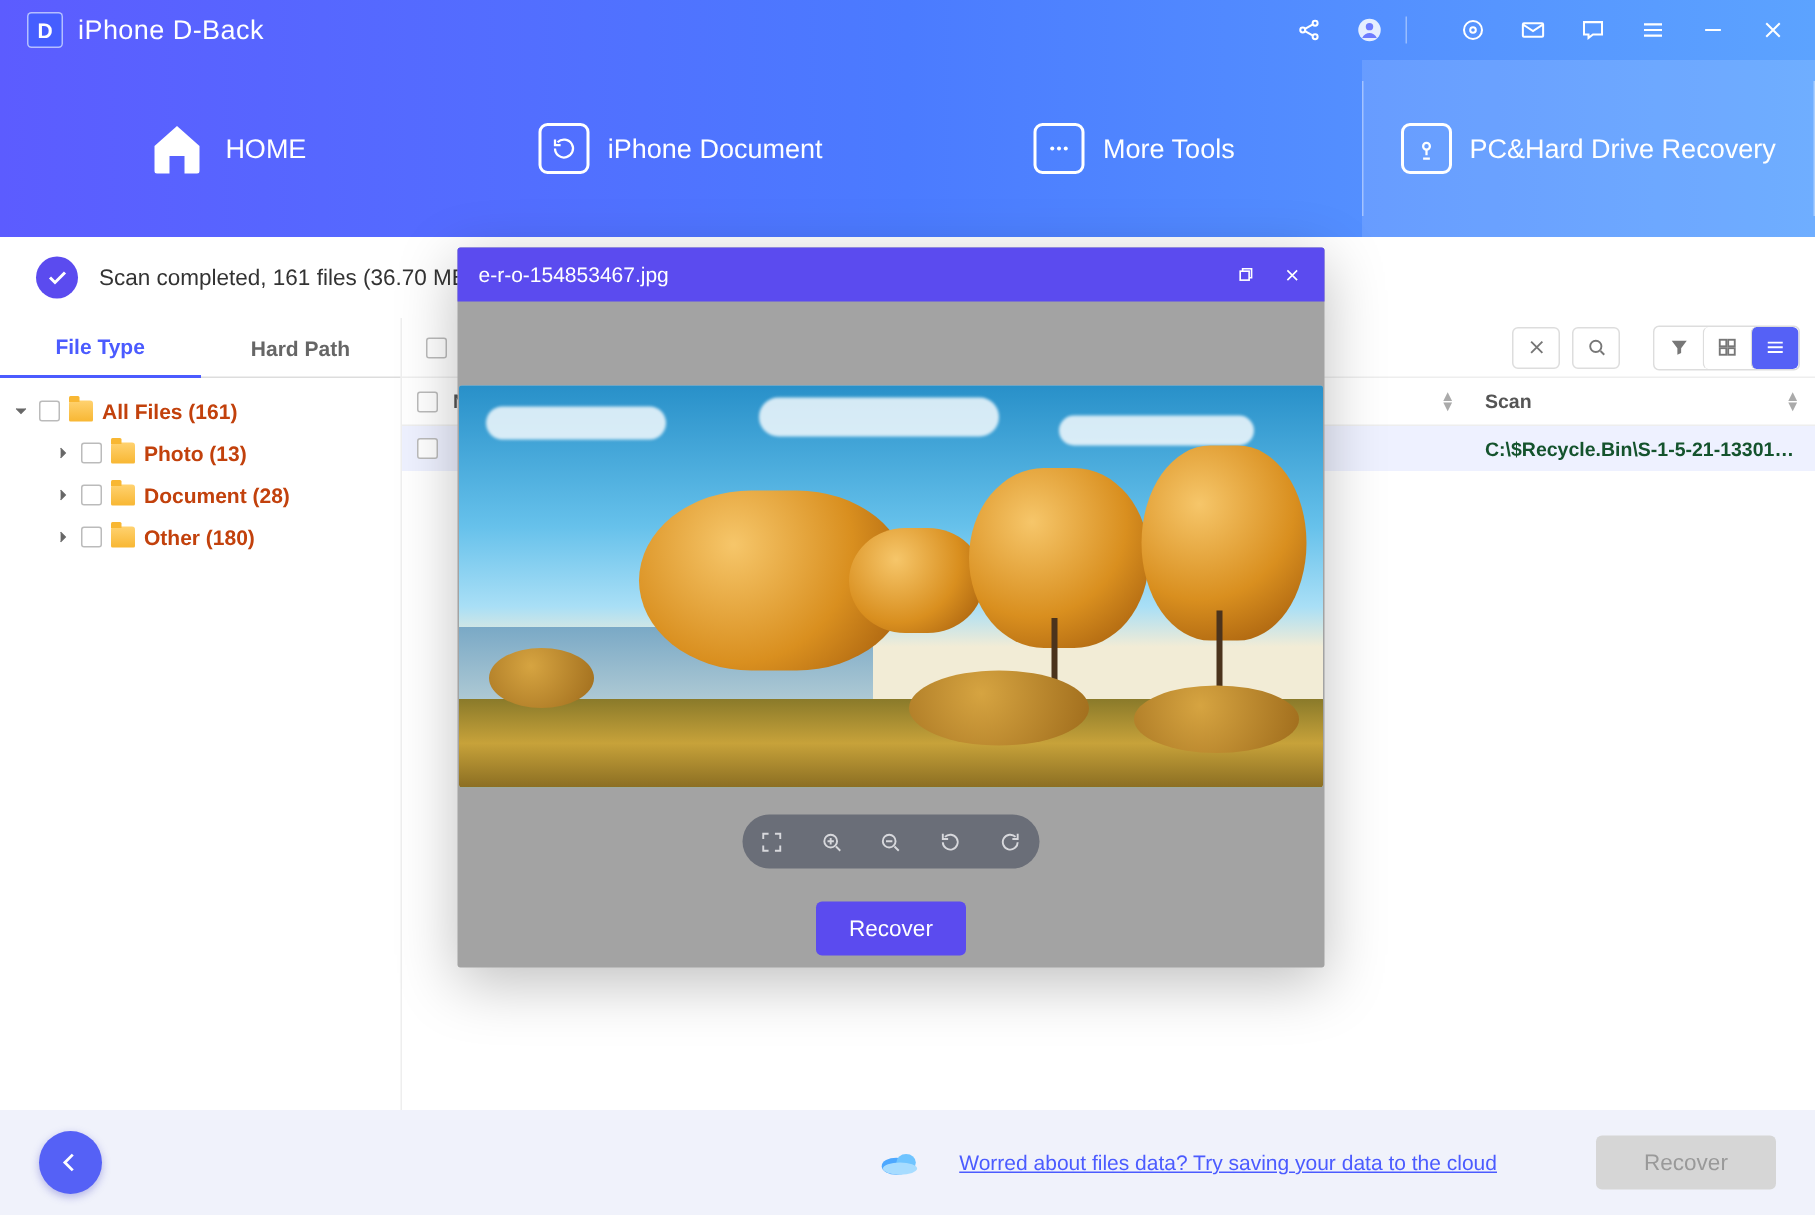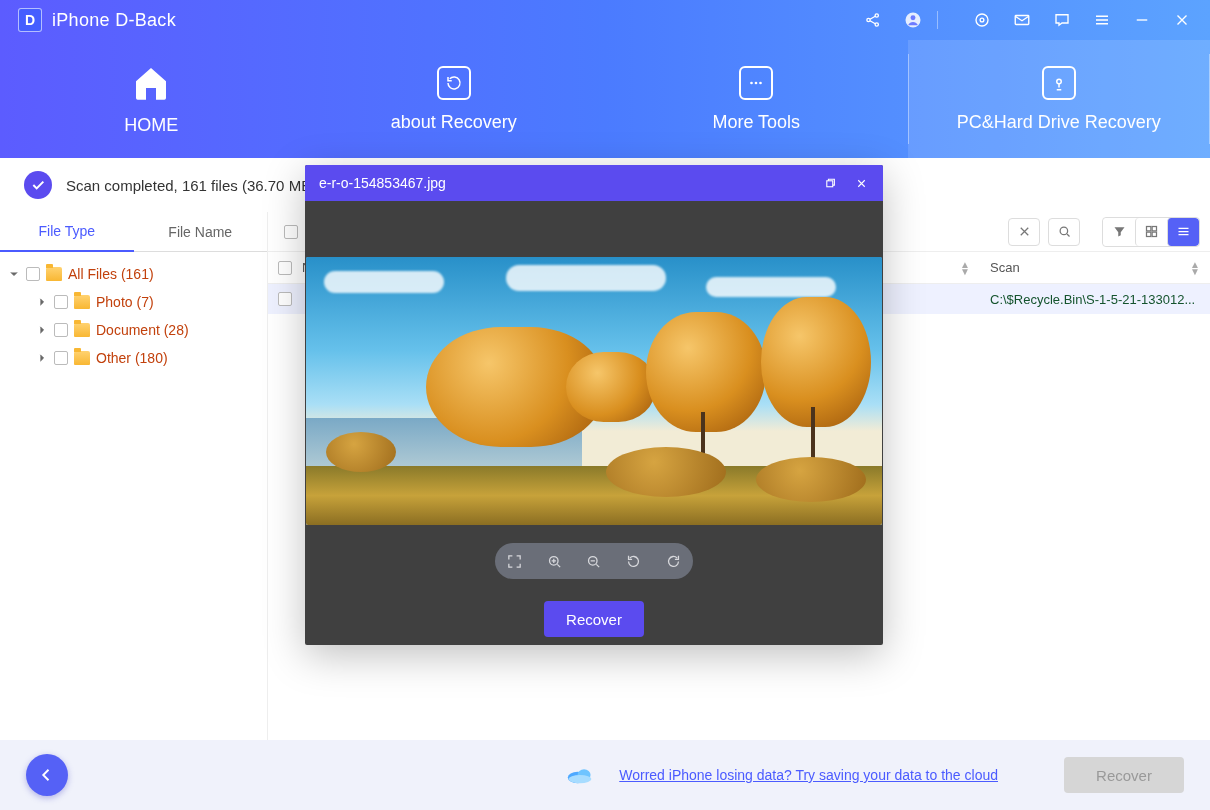--- a/index.html
+++ b/index.html
@@ -10,34 +10,34 @@
   .titlebar { height: 40px; display: flex; align-items: center; padding: 0 18px; }
   .app-logo { width: 24px; height: 24px; background: #455eff; border: 1px solid rgba(255,255,255,.6); border-radius: 3px; display: flex; align-items: center; justify-content: center; font-weight: 600; color: #fff; font-size: 14px; margin-right: 10px;}
   .app-title { font-size: 18px; font-weight: 400; color: #fff; letter-spacing: .3px; }
   .titlebar-spacer { flex: 1; }
   .tb-icon { width: 20px; height: 20px; margin-left: 20px; cursor: pointer; display:flex; align-items:center; justify-content:center; }
   .tb-icon svg { width: 18px; height: 18px; stroke: #fff; fill: none; stroke-width: 1.8; }
   .tb-divider { width: 1px; height: 18px; background: rgba(255,255,255,.4); margin: 0 14px; }
   .avatar-icon svg { fill:#fff; stroke:none; }
 
   .nav-tabs { height: 118px; display: flex; }
-  .nav-tab { flex: 1; display: flex; flex-direction: column; align-items: center; justify-content: center; color: #fff; font-size: 18px; cursor: pointer; gap: 12px; position: relative; }
+  .nav-tab { flex: 1; display: flex; flex-direction: row; align-items: center; justify-content: center; color: #fff; font-size: 18px; cursor: pointer; gap: 12px; position: relative; }
   .nav-tab.active { background: rgba(255,255,255,.12); }
   .nav-tab.active::before, .nav-tab.active::after { content:""; position:absolute; top:14px; bottom:14px; width:1px; background:rgba(255,255,255,.4); }
   .nav-tab.active::before{left:0}.nav-tab.active::after{right:0}
   .nav-tab svg { width: 40px; height: 40px; fill: #fff; }
   .nav-icon-box { border: 2px solid #fff; border-radius: 6px; width: 34px; height: 34px; display:flex; align-items:center; justify-content:center; }
 
   
   .statusbar { height: 54px; background: #fff; display: flex; align-items: center; padding: 0 24px; font-size: 15px; color: #333; }
   .status-check { width: 28px; height: 28px; border-radius: 50%; background: #5b4bef; display:flex; align-items:center; justify-content:center; margin-right: 14px; }
   .status-check svg { width: 16px; height: 16px; stroke:#fff; stroke-width:3; fill:none; }
 
   
-  .main { display: flex; height: calc(100% - 158px - 54px - 70px); background:#fff; }
+  .main { display: flex; height: calc(100% - 158px - 54px - 70px); background:#fff;font-weight:bold; }
   .sidebar { width: 268px; border-right: 1px solid #eee; display:flex; flex-direction:column; }
   .side-tabs { display:flex; height:40px; }
   .side-tab { flex:1; display:flex; align-items:center; justify-content:center; font-size:14px; cursor:pointer; color:#666; border-bottom:1px solid #ddd; }
   .side-tab.active { color:#4b5bff; border-bottom: 2.5px solid #4b5bff; }
   .tree { padding: 8px 10px 8px 8px; font-size:14px; color:#c2410c; }
   .tree-row { display:flex; align-items:center; height:28px; gap:6px; cursor:pointer; }.tree-row .indent1{width:22px}
   .arrow { width:12px; display:inline-flex; justify-content:center; }
   .arrow svg{width:8px;height:8px;stroke:#666;fill:#666}
   .cb { width:14px; height:14px; border:1px solid #bbb; border-radius:2px; background:#fff; }
   .folder-ic { width:16px; height:14px; background: linear-gradient(#ffd270,#f8b733); border-radius:2px 2px 1px 1px; position:relative; }
@@ -75,21 +75,21 @@
   .back-circle{width:42px;height:42px;border-radius:50%;background:#5561f6;display:flex;align-items:center;justify-content:center;cursor:pointer;box-shadow:0 2px 6px rgba(80,80,200,.4)}
   .back-circle svg{width:18px;height:18px;stroke:#fff;fill:none;stroke-width:2.5}
   .bottom-spacer{flex:1}
   .cloud-ic{width:26px;height:18px;margin-right:8px}
   .cloud-link{color:#4b5bff;text-decoration:underline;font-size:14px;cursor:pointer}
   .recover-btn{width:120px;height:36px;border-radius:4px;display:flex;align-items:center;justify-content:center;font-size:15px;cursor:pointer}
   .recover-btn.disabled{background:#d6d6d6;color:#999}
 
   
   .overlay{position:absolute;left:0;right:0;top:0;bottom:0;pointer-events:none}
-  .modal{position:absolute;left:305px;top:165px;width:578px;height:480px;background:#404040;border-radius:2px;box-shadow:0 10px 40px rgba(0,0,0,.25);pointer-events:auto}
+  .modal{position:absolute;left:305px;top:165px;width:578px;height:480px;background:#a3a3a3;border-radius:2px;box-shadow:0 10px 40px rgba(0,0,0,.25);pointer-events:auto}
   .modal-head{height:36px;background:#5b4bef;color:#fff;display:flex;align-items:center;padding:0 14px;font-size:14px;border-radius:2px 2px 0 0}
   .modal-head .sp{flex:1}
   .m-icon{width:16px;height:16px;margin-left:16px;cursor:pointer;display:flex;align-items:center;justify-content:center}
   .m-icon svg{width:13px;height:13px;stroke:#fff;fill:none;stroke-width:2}
   .modal-body{padding:56px 8px 12px;display:flex;flex-direction:column;align-items:center}
   .preview-img{width:576px;height:268px;border-radius:2px;overflow:hidden;position:relative;background:#6fb9e4}
   
   .sky{position:absolute;inset:0;background:linear-gradient(#2890c9 0%, #66c1eb 35%, #a9dff6 55%, #f2ecd6 65%)}
   .cloud{position:absolute;background:rgba(255,255,255,.8);border-radius:40px;filter:blur(1px)}
   .lake{position:absolute;left:0;right:52%;top:60%;bottom:18%;background:linear-gradient( #7aa9c6, #b9d0d7)}
@@ -168,21 +168,21 @@
           <path d="M3 11l9-8 9 8v10a1 1 0 0 1-1 1h-5v-7h-6v7H4a1 1 0 0 1-1-1z"></path>
         </svg>
       <span>HOME</span>
     </div>
     <div class="nav-tab">
       <div class="nav-icon-box">
           <svg viewBox="0 0 24 24" style="width:18px;height:18px;fill:none;stroke:#fff;stroke-width:2">
             <path d="M4 12a8 8 0 1 0 2.3-5.6M4 4v5h5"></path>
           </svg>
         </div>
-      <span>about Recovery</span>
+      <span>iPhone Document</span>
     </div>
     <div class="nav-tab">
       <div class="nav-icon-box">
           <svg viewBox="0 0 24 24" style="width:18px;height:18px;fill:#fff">
             <circle cx="6" cy="12" r="1.8"></circle>
             <circle cx="12" cy="12" r="1.8"></circle>
             <circle cx="18" cy="12" r="1.8"></circle>
           </svg>
         </div>
       <span>More Tools</span>
@@ -206,21 +206,21 @@
       </svg>
     </div>
   <span>Scan completed, 161 files (36.70 MB) h</span>
 </div>
 
 <div class="main">
 
   <div class="sidebar">
     <div class="side-tabs">
       <div class="side-tab active">File Type</div>
-      <div class="side-tab">File Name</div>
+      <div class="side-tab">Hard Path</div>
     </div>
     <div class="tree">
       <div class="tree-row">
         <span class="arrow">
             <svg viewBox="0 0 10 10">
               <path d="M1 3l4 4 4-4"></path>
             </svg>
           </span>
         <span class="cb"></span>
         <span class="folder-ic"></span>
@@ -228,21 +228,21 @@
       </div>
       <div class="tree-row">
         <span class="indent1"></span>
         <span class="arrow">
             <svg viewBox="0 0 10 10">
               <path d="M3 1l4 4-4 4"></path>
             </svg>
           </span>
         <span class="cb"></span>
         <span class="folder-ic"></span>
-        <span>Photo (7)</span>
+        <span>Photo (13)</span>
       </div>
       <div class="tree-row">
         <span class="indent1"></span>
         <span class="arrow">
             <svg viewBox="0 0 10 10">
               <path d="M3 1l4 4-4 4"></path>
             </svg>
           </span>
         <span class="cb"></span>
         <span class="folder-ic"></span>
@@ -332,21 +332,21 @@
       <svg viewBox="0 0 24 24">
         <path d="M14 5l-7 7 7 7"></path>
       </svg>
     </div>
   <div class="bottom-spacer"></div>
   <svg class="cloud-ic" viewBox="0 0 32 20">
       <ellipse cx="13" cy="13" rx="12" ry="7" fill="#4da8ff"></ellipse>
       <ellipse cx="21" cy="10" rx="8" ry="7" fill="#6fc4ff"></ellipse>
       <ellipse cx="16" cy="15" rx="14" ry="5" fill="#a7dcff"></ellipse>
     </svg>
-  <a class="cloud-link">Worred iPhone losing data? Try saving your data to the cloud</a>
+  <a class="cloud-link">Worred about files data? Try saving your data to the cloud</a>
   <div style="width:30px"></div>
   <div class="recover-btn disabled">Recover</div>
 </div>
 
 <div class="overlay">
   <div class="modal">
     <div class="modal-head">
       <span>e-r-o-154853467.jpg</span>
       <span class="sp"></span>
       <span class="m-icon">

